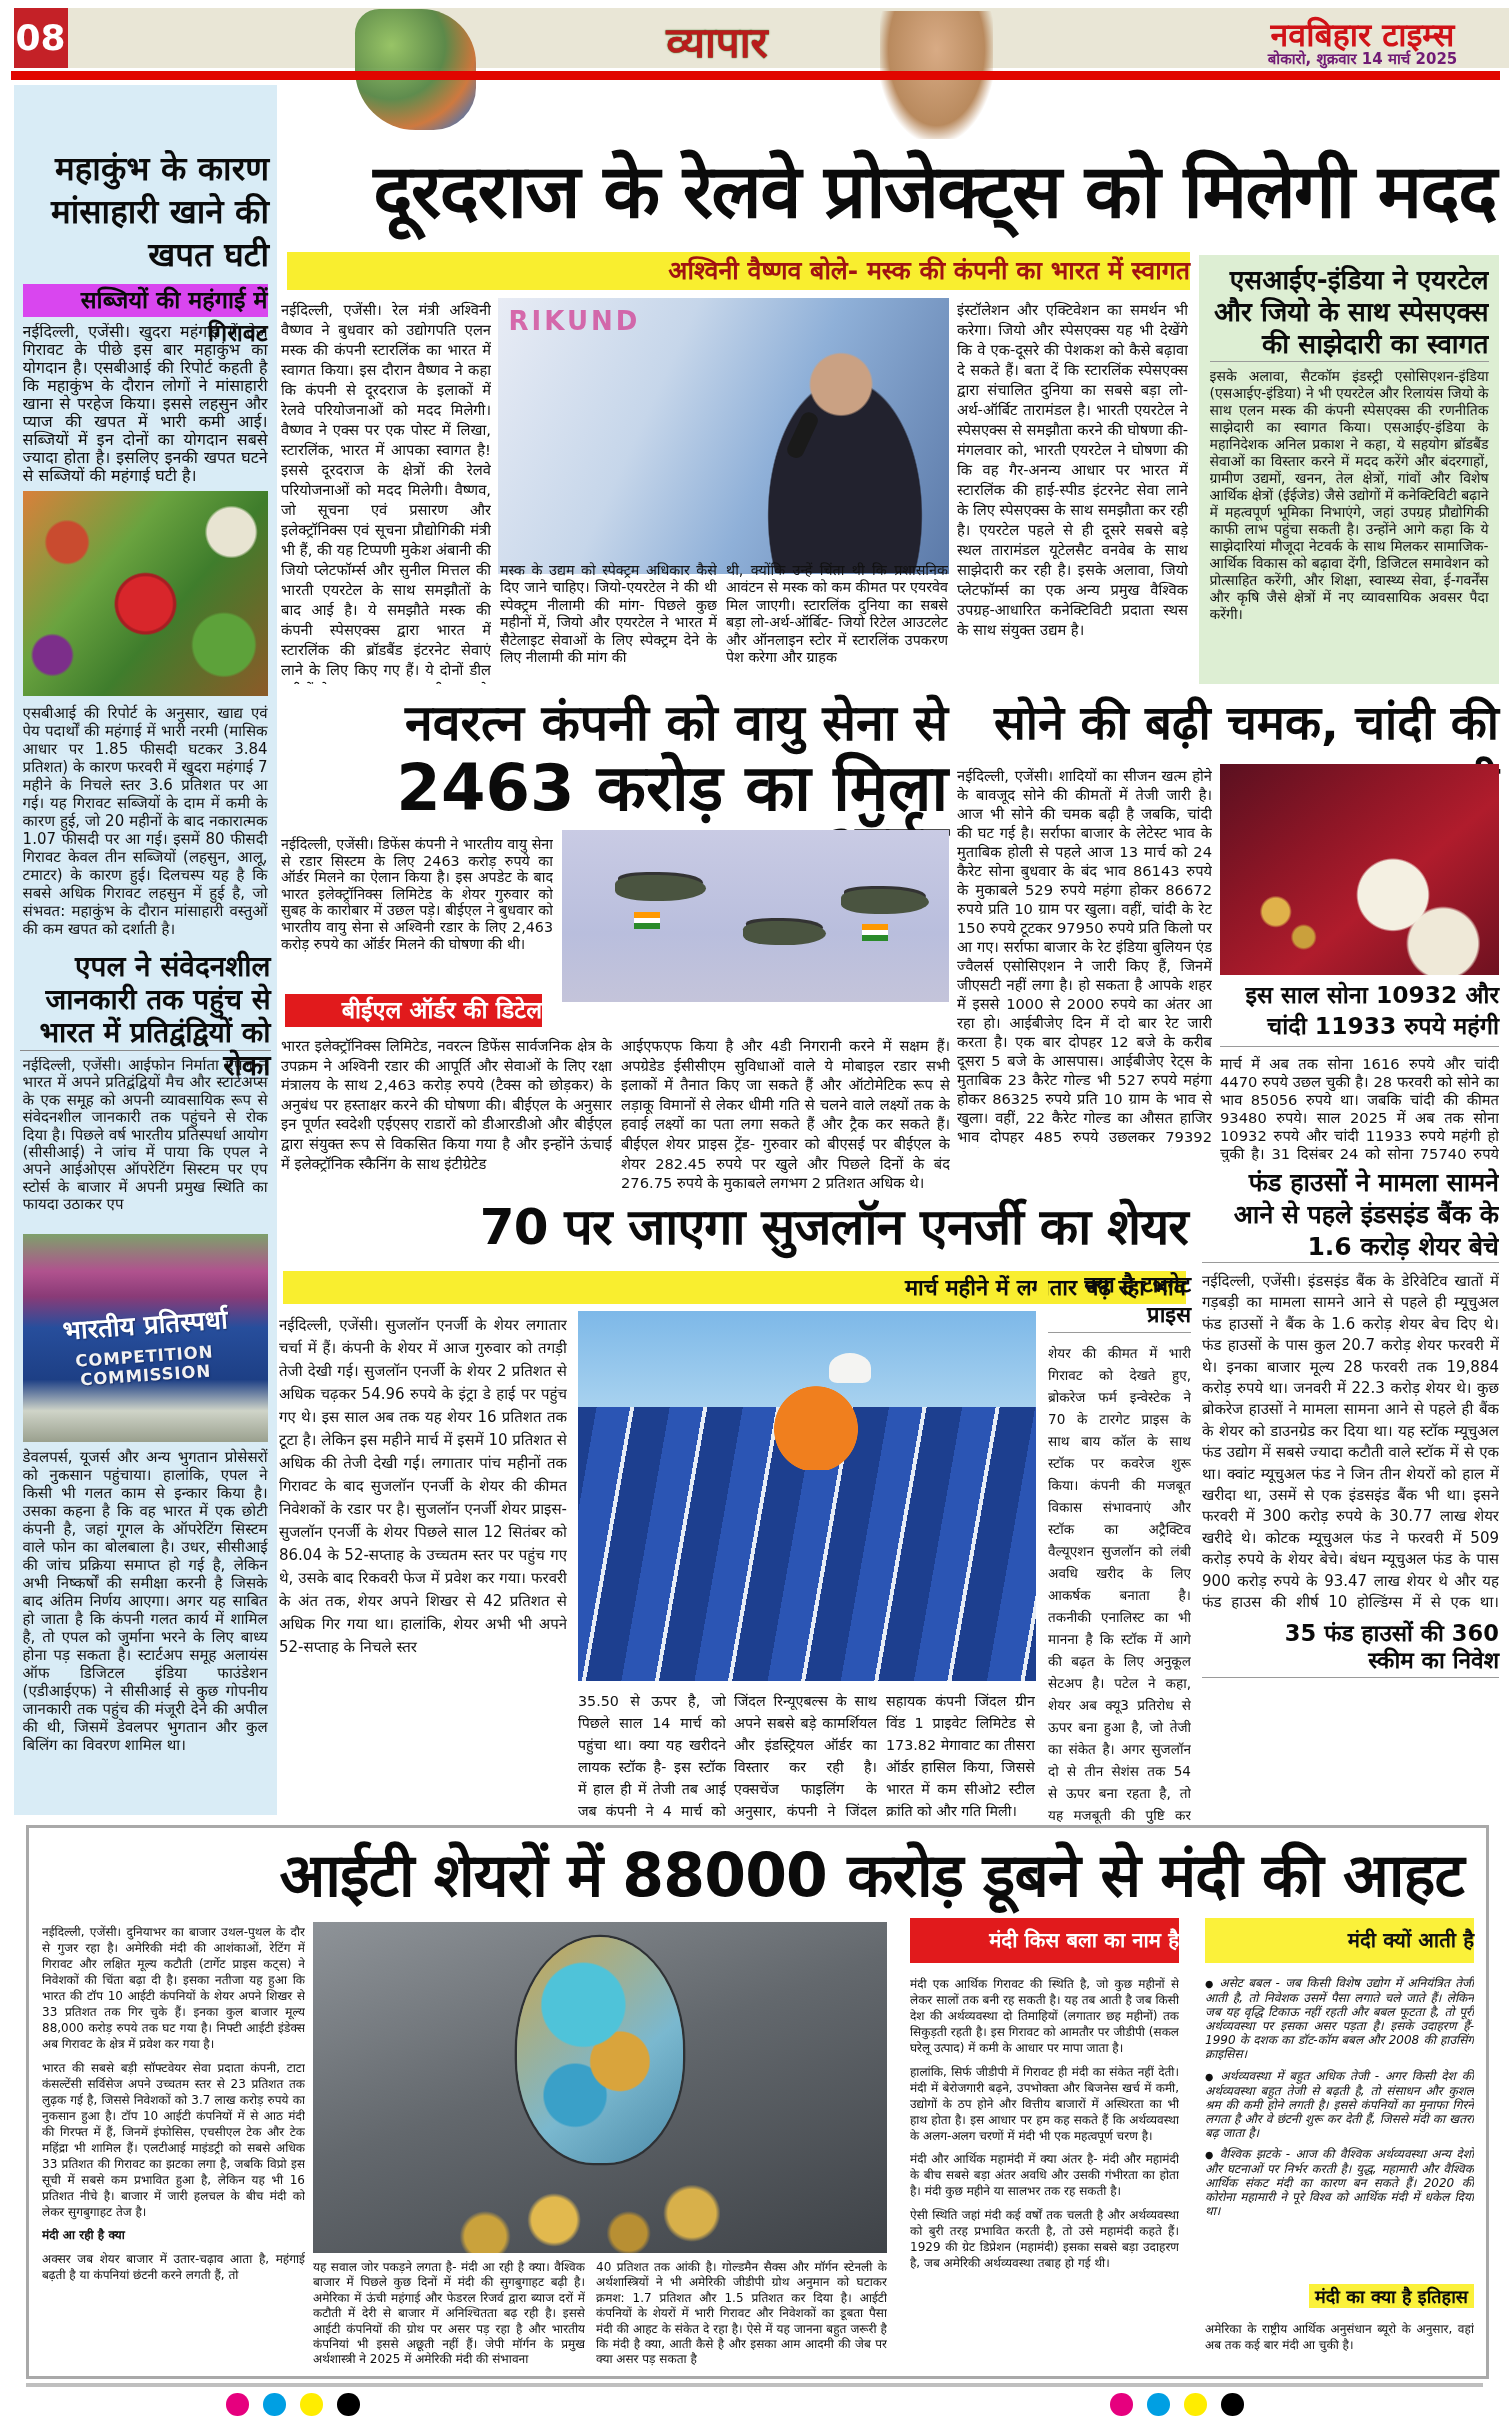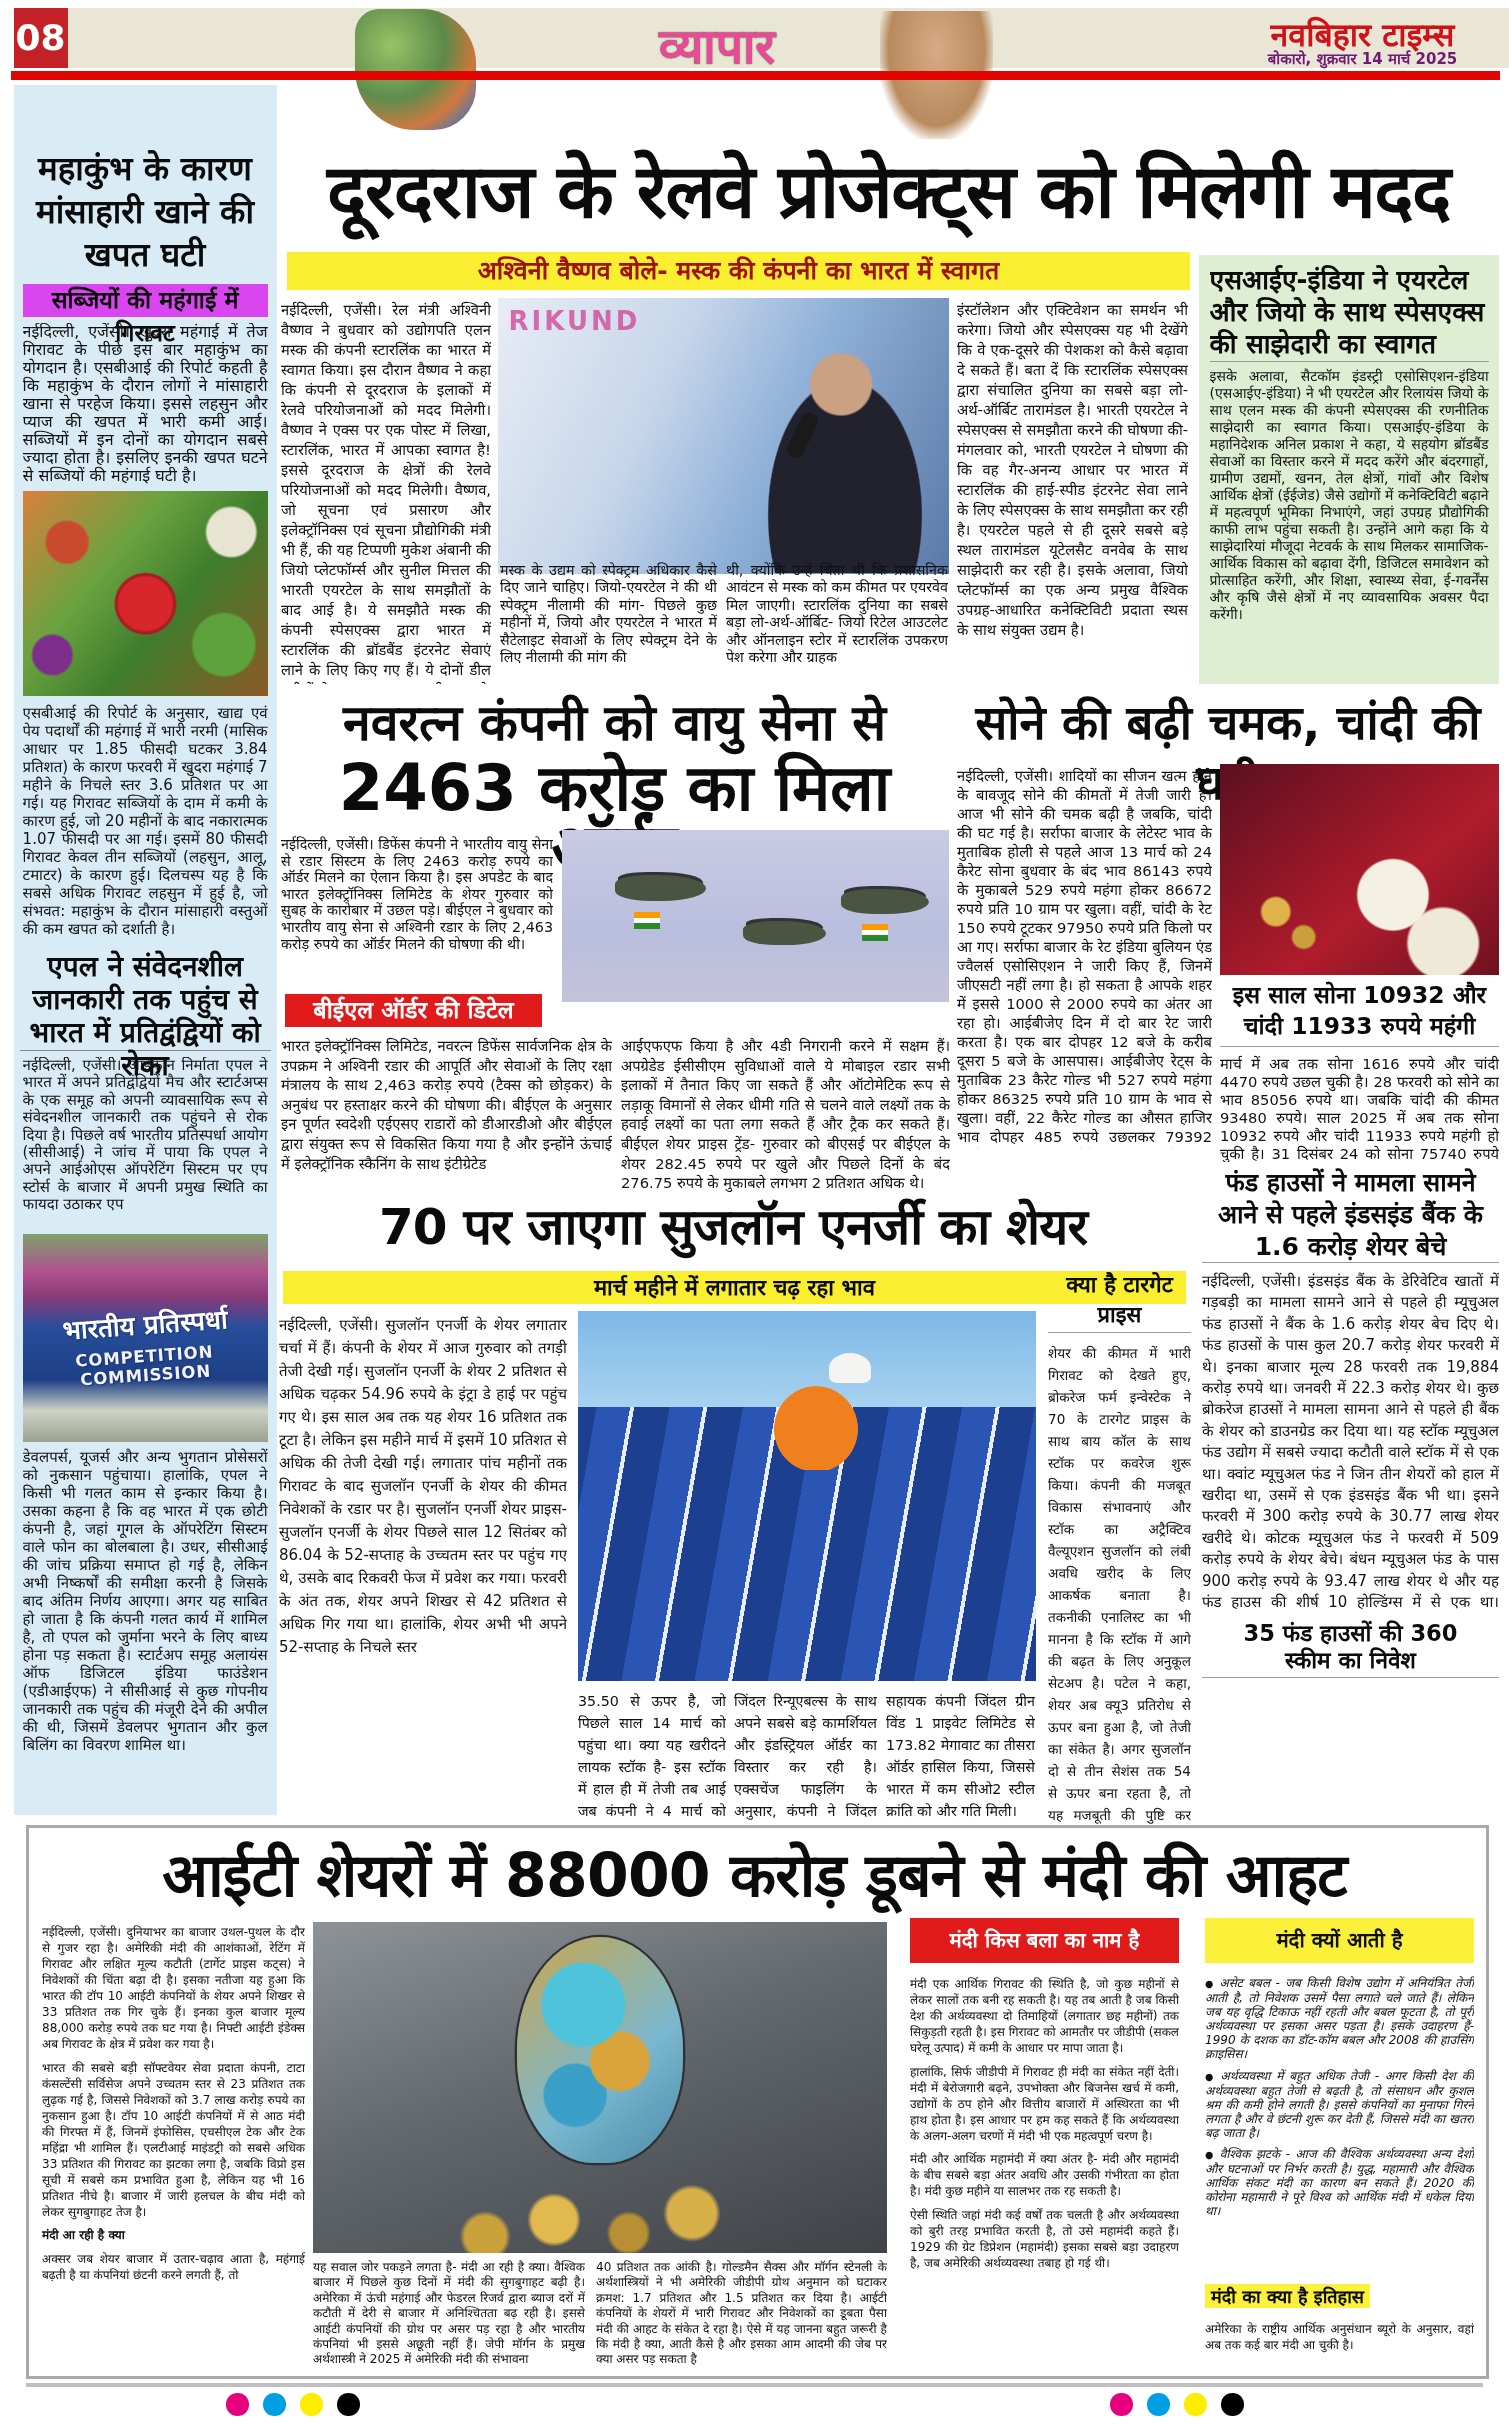--- a/index.html
+++ b/index.html
@@ -1,35 +1,35 @@
 <!DOCTYPE html>
 <html style="font-size:12px"><head>
 <meta charset="utf-8">
 <style>
   html,body{margin:0;padding:0;background:#ffffff;}
   .page{position:relative;width:1510px;height:2426px;background:#ffffff;overflow:hidden;
         font-family:"DejaVu Sans",sans-serif;color:#111;}
   .abs{position:absolute;}
   .just{text-align:justify;text-justify:inter-word;overflow:hidden;}
   .ctr{text-align:center;}
-  .hd{font-weight:bold;color:#0b0b0b;}
+  .hd{font-weight:bold;color:#0b0b0b;text-align:right;}
   .photo{overflow:hidden;}
   p{margin:0 0 7.5px 0;}
   .bullets p::before{content:"● ";font-size:0.8em;}
   .dot{width:22.6px;height:22.6px;border-radius:50%;display:inline-block;margin-right:10.6px;}
 </style>
 </head>
 <body>
 
 <div class="page">
 
   <div class="abs" style="left:13.6px;top:7.5px;width:1496px;height:60px;background:#e9e6d6;"></div>
   <div class="abs ctr" style="left:13.6px;top:7.5px;width:54px;height:60px;background:#c42127;color:#fff;font-weight:bold;font-size:36px;line-height:60px;">08</div>
   <div class="abs photo" style="left:355px;top:9px;width:121px;height:121px;border-radius:20% 45% 35% 50%;background:radial-gradient(circle at 30% 30%,#8fc05a,#4d7f3a 45%,#c96a2a 70%,#3b66a8 90%);opacity:.9;"></div>
-  <div class="abs ctr" style="left:604px;top:12px;width:226px;font-weight:bold;font-size:48px;color:#ec4899;text-shadow:0 0 1.5px #0a6b0a;">व्यापार</div>
+  <div class="abs ctr" style="left:604px;top:12px;width:226px;font-weight:bold;font-size:42px;color:#b91c1c;text-shadow:0 0 1.5px #0a6b0a;">व्यापार</div>
   <div class="abs photo" style="left:880px;top:10.6px;width:113px;height:128px;background:radial-gradient(ellipse at 50% 30%,#d8ab85,#b98a5e 60%,rgba(233,230,214,0) 75%);"></div>
   <div class="abs ctr" style="left:1223px;top:12px;width:279px;font-weight:bold;font-size:32px;color:#d01217;">नवबिहार टाइम्स</div>
   <div class="abs ctr" style="left:1223px;top:48px;width:279px;font-weight:bold;font-size:15px;color:#701a75;">बोकारो, शुक्रवार 14 मार्च 2025</div>
   <div class="abs" style="left:10.6px;top:71px;width:1489px;height:9px;background:#e10600;"></div>
 
   <div class="abs" style="left:13.6px;top:85px;width:263px;height:1730px;background:#d9ecf6;"></div>
 
   <div class="abs ctr hd" style="left:21px;top:147px;width:248px;height:130px;font-size:33px;line-height:43px;">महाकुंभ के कारण मांसाहारी खाने की खपत घटी</div>
   <div class="abs ctr hd" style="left:22.6px;top:284px;width:245px;height:33px;background:#d946ef;font-size:23.4px;line-height:33px;">सब्जियों की महंगाई में गिरावट</div>
   <div class="abs just" style="left:22.6px;top:323px;width:245px;height:163px;font-size:16px;line-height:18px;">नईदिल्ली, एजेंसी। खुदरा महंगाई में तेज गिरावट के पीछे इस बार महाकुंभ का योगदान है। एसबीआई की रिपोर्ट कहती है कि महाकुंभ के दौरान लोगों ने मांसाहारी खाना से परहेज किया। इससे लहसुन और प्याज की खपत में भारी कमी आई। सब्जियों में इन दोनों का योगदान सबसे ज्यादा होता है। इसलिए इनकी खपत घटने से सब्जियों की महंगाई घटी है।</div>

